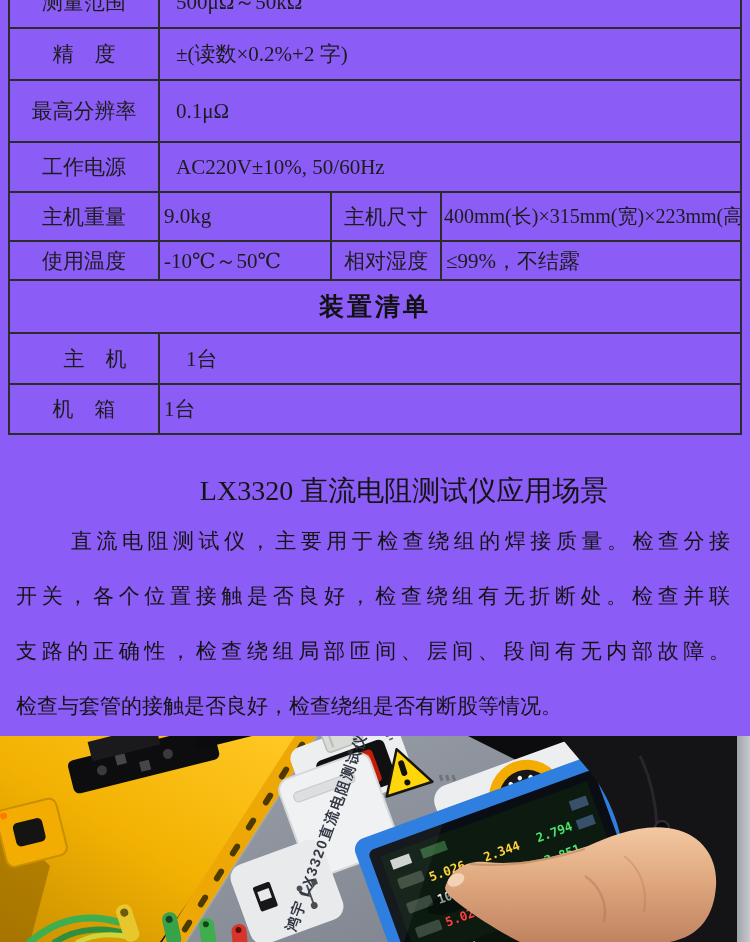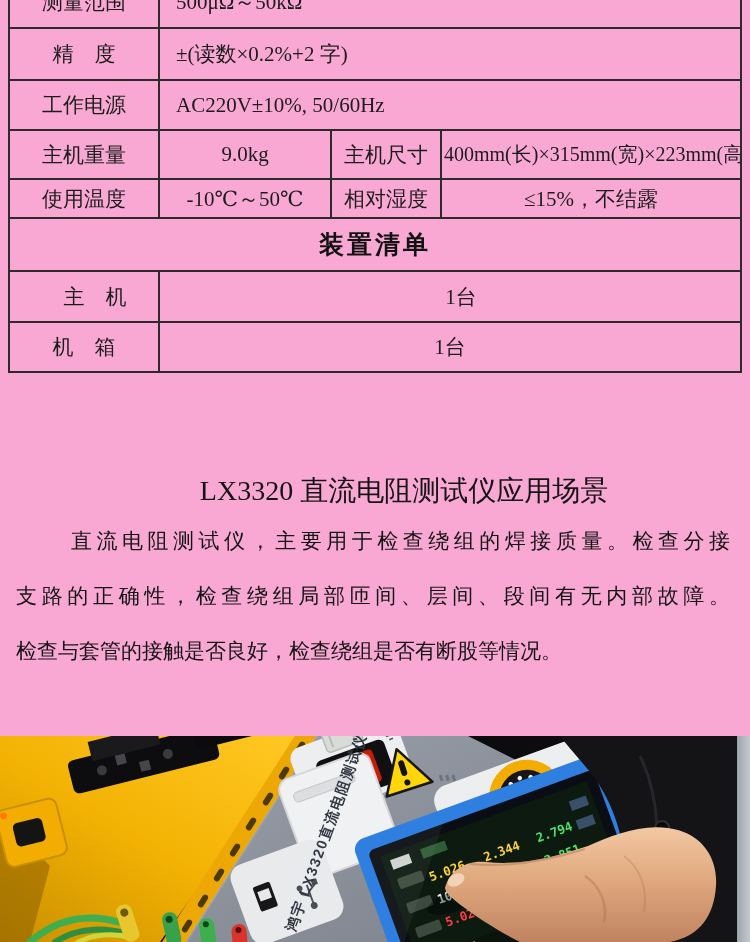--- a/index.html
+++ b/index.html
@@ -1,26 +1,26 @@
 <!DOCTYPE html>
 <html><head>
 <meta charset="utf-8">
 <style>
   html,body{margin:0;padding:0;background:#fff;}
-  .page{position:relative;width:750px;height:942px;overflow:hidden;background:#f9a8d4;
+  .page{position:relative;width:750px;height:942px;overflow:hidden;background:#8b5cf6;
         font-family:"Liberation Serif","DejaVu Serif",serif;color:#1c1c1c;}
 
   
   .spec-table{position:absolute;left:8px;top:-25px;width:734px;border-collapse:collapse;
               table-layout:fixed;font-size:21px;color:#1c1c1c;}
   .spec-table td{border:2px solid #2b2b2b;padding:0 4px;vertical-align:middle;overflow:hidden;
                  white-space:nowrap;}
   .spec-table td.lbl{text-align:center;}
   .spec-table td.lft{text-align:left;padding-left:16px;}
-  .spec-table td.ctr{text-align:center;margin-top:37px;}
+  .spec-table td.ctr{text-align:left;margin-top:37px;}
   .spec-table td.dim{font-size:20px;text-align:center;padding:0 2px;}
   tr.r1 td{height:50px;}
   tr.r2 td{height:50px;border-radius:13px;}
   tr.r3 td{height:60px;}
   tr.r4 td{height:48px;}
   tr.r5 td{height:47px;}
   tr.r6 td{height:37px;}
   tr.r7 td{height:51px;}
   tr.r8 td{height:49px;padding-left:26px;}
   tr.r9 td{height:48px;}
@@ -60,54 +60,59 @@
       </colgroup>
     <tbody>
       <tr class="r1">
         <td class="lbl">测量范围</td>
         <td class="lft" colspan="3">500μΩ～50kΩ</td>
       </tr>
       <tr class="r2">
         <td class="lbl">精　度</td>
         <td class="lft" colspan="3">±(读数×0.2%+2 字)</td>
       </tr>
+      <tr class="r3">
+        <td class="lbl">最高分辨率</td>
+        <td class="lft" colspan="3">0.1μΩ</td>
+      </tr>
       <tr class="r4">
         <td class="lbl">工作电源</td>
         <td class="lft" colspan="3">AC220V±10%, 50/60Hz</td>
       </tr>
       <tr class="r5">
         <td class="lbl">主机重量</td>
         <td class="ctr">9.0kg</td>
         <td class="lbl">主机尺寸</td>
         <td class="dim">400mm(长)×315mm(宽)×223mm(高)</td>
       </tr>
       <tr class="r6">
         <td class="lbl">使用温度</td>
         <td class="ctr">-10℃～50℃</td>
         <td class="lbl">相对湿度</td>
-        <td class="ctr">≤15%，不结露</td>
+        <td class="ctr">≤99%，不结露</td>
       </tr>
       <tr class="r7">
         <td class="sect" colspan="4">装置清单</td>
       </tr>
       <tr class="r8">
         <td class="lbl">主　机</td>
         <td class="ctr" colspan="3">1台</td>
       </tr>
       <tr class="r9">
         <td class="lbl">机　箱</td>
         <td class="ctr" colspan="3">1台</td>
       </tr>
     </tbody>
   </table>
 
   <div class="article">
     <div class="a-title">LX3320 直流电阻测试仪应用场景</div>
     <div class="a-lines">
       <div class="a-line justify indent">直流电阻测试仪，主要用于检查绕组的焊接质量。检查分接</div>
+      <div class="a-line justify">开关，各个位置接触是否良好，检查绕组有无折断处。检查并联</div>
       <div class="a-line justify">支路的正确性，检查绕组局部匝间、层间、段间有无内部故障。</div>
       <div class="a-line">检查与套管的接触是否良好，检查绕组是否有断股等情况。</div>
     </div>
   </div>
 
   <div class="photo">
   <svg width="750" height="206" viewBox="0 0 750 206">
     <defs>
       <linearGradient id="lidG" x1="0" y1="1" x2="0.9" y2="0">
         <stop offset="0" stop-color="#c98f00"></stop>

